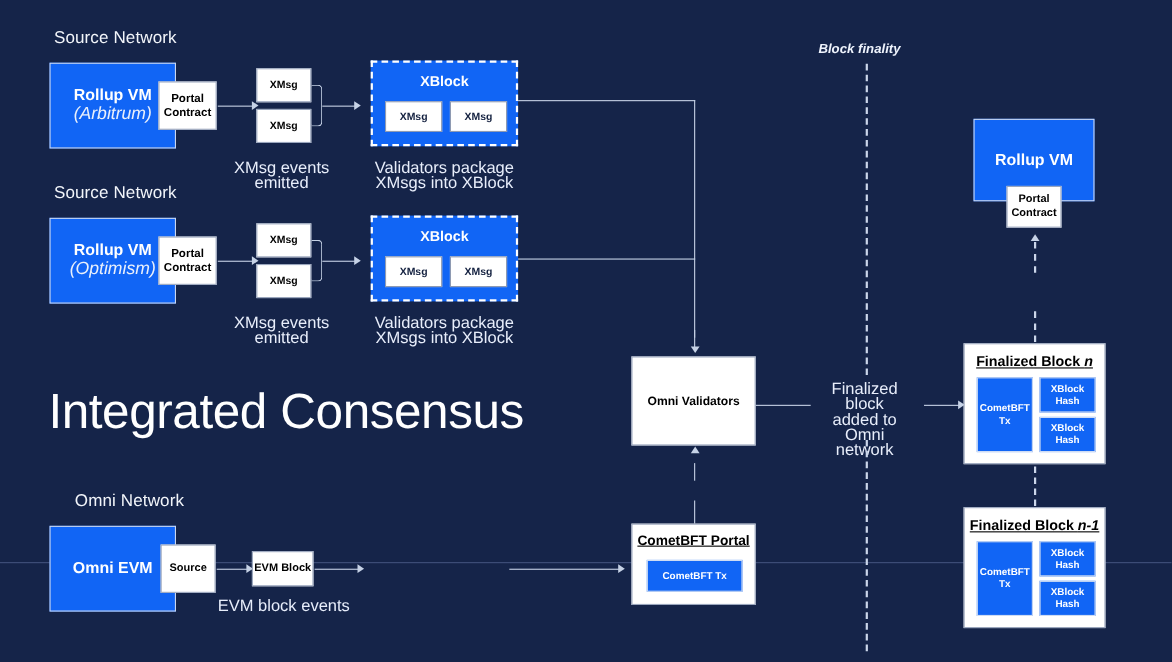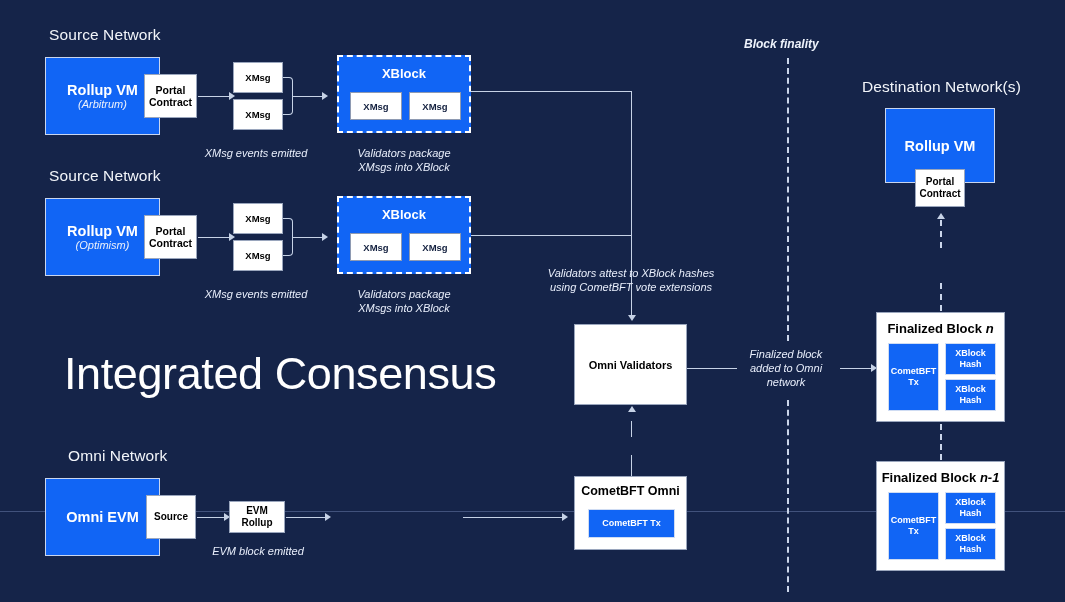--- a/index.html
+++ b/index.html
@@ -13,44 +13,43 @@
   }
   #stage{position:absolute;left:0;top:0;width:901px;height:602px;padding-left:33px;}
   .abs{position:absolute;box-sizing:border-box;}
 
   
   .net-label{
     font-size:15.5px;letter-spacing:.1px;color:#f2f5fa;font-weight:400;
     white-space:nowrap;
   }
   .caption{
-    font-size:11px;font-style:italic;color:#e8eefb;line-height:14px;
+    font-size:15px;color:#e8eefb;line-height:14px;
     text-align:center;white-space:pre-line;
   }
   .caption-b{
     font-size:12px;font-style:italic;font-weight:bold;color:#eef3fc;
     white-space:nowrap;
   }
   .big-title{
     font-size:45px;color:#ffffff;font-weight:400;letter-spacing:-0.4px;
     white-space:nowrap;
-    margin-left:20px;
   }
 
   
   .blue-box{
     background:#1165F5;border:1px solid #c9d6ef;
     display:flex;align-items:center;justify-content:center;
     flex-direction:column;
   }
   .blue-box .bx-title{
     color:#ffffff;font-weight:bold;font-size:14.5px;text-align:center;
   }
   .blue-box .bx-sub{
-    color:#eaf0fb;font-size:11px;font-style:italic;text-align:left;
+    color:#eaf0fb;font-size:16px;font-style:italic;text-align:left;
   }
   .white-box{
     background:#ffffff;border:1px solid #9aa6bd;
     display:flex;align-items:center;justify-content:center;
     color:#000000;font-weight:bold;text-align:center;
     line-height:12px;
   }
   .dashed-box{
     background:#1165F5;
     border:2px dashed #ffffff;
@@ -68,20 +67,21 @@
     background:#1165F5;border:1px solid #cfdcf3;color:#ffffff;
     font-size:9px;font-weight:bold;display:flex;align-items:center;
     justify-content:center;text-align:center;line-height:11px;
   }
   .fin-block{
     background:#ffffff;border:1px solid #9aa6bd;
   }
   .fin-title{
     color:#000;font-weight:bold;font-size:13px;text-align:center;
     margin-top:8px;
+    text-decoration:underline;
   }
   .fin-title i{font-style:italic;font-weight:bold;}
 
   
   .hline{background:#c6d2e6;height:1px;}
   .vline{background:#c6d2e6;width:1px;}
   .thin-hline{background:#41527c;height:1px;}
   .arrow-r{
     width:0;height:0;border-top:4px solid transparent;
     border-bottom:4px solid transparent;border-left:6px solid #c6d2e6;
@@ -166,72 +166,69 @@
     <div class="xb-title">XBlock</div>
     <div class="abs inner-white" style="left:11px;top:35px;width:52px;height:28px;">XMsg</div>
     <div class="abs inner-white" style="left:70px;top:35px;width:52px;height:28px;">XMsg</div>
   </div>
   <div class="abs caption" style="left:339px;top:287px;width:130px;">Validators package
 XMsgs into XBlock</div>
 
   <div class="abs hline" style="left:471px;top:91px;width:161px;"></div>
   <div class="abs hline" style="left:471px;top:235px;width:161px;"></div>
   <div class="abs vline" style="left:631px;top:91px;height:216px;"></div>
-  <div class="abs caption" style="left:533px;top:266px;width:196px;">Validators attest to XBlock hashes
-using CometBFT vote extensions</div>
   <div class="abs vline" style="left:631px;top:300px;height:18px;"></div>
   <div class="abs arrow-d" style="left:628px;top:315px;"></div>
 
   <div class="abs white-box" style="left:574px;top:324px;width:113px;height:81px;font-size:11px;">Omni Validators</div>
 
   <div class="abs hline" style="left:687px;top:368px;width:50px;"></div>
   <div class="abs caption" style="left:738px;top:347px;width:96px;">Finalized block
 added to Omni
 network</div>
   <div class="abs hline" style="left:840px;top:368px;width:32px;"></div>
   <div class="abs arrow-r" style="left:871px;top:364px;"></div>
 
   <div class="abs vline" style="left:631px;top:421px;height:16px;"></div>
   <div class="abs arrow-u" style="left:628px;top:406px;"></div>
   <div class="abs vline" style="left:631px;top:455px;height:21px;"></div>
 
   <div class="abs fin-block" style="left:574px;top:476px;width:113px;height:74px;">
-    <div class="fin-title" style="font-size:12.5px;margin-top:7px;">CometBFT Omni</div>
+    <div class="fin-title" style="font-size:12.5px;margin-top:7px;">CometBFT Portal</div>
     <div class="abs inner-blue" style="left:13px;top:32px;width:87px;height:29px;">CometBFT Tx</div>
   </div>
 
   <div class="abs net-label" style="left:49px;top:447px;margin-left:19px;">Omni Network</div>
 
   <div class="abs blue-box" style="left:45px;top:478px;width:115px;height:78px;">
     <div class="bx-title">Omni EVM</div>
   </div>
 
   <div class="abs white-box" style="left:146px;top:495px;width:50px;height:44px;font-size:10px;">Source</div>
 
   <div class="abs hline" style="left:197px;top:517px;width:28px;"></div>
   <div class="abs arrow-r" style="left:224px;top:513px;"></div>
 
-  <div class="abs white-box" style="left:229px;top:501px;width:56px;height:32px;font-size:10px;">EVM Rollup</div>
+  <div class="abs white-box" style="left:229px;top:501px;width:56px;height:32px;font-size:10px;">EVM Block</div>
 
   <div class="abs hline" style="left:286px;top:517px;width:40px;"></div>
   <div class="abs arrow-r" style="left:325px;top:513px;"></div>
 
-  <div class="abs caption" style="left:196px;top:544px;width:124px;">EVM block emitted</div>
+  <div class="abs caption" style="left:196px;top:544px;width:124px;">EVM block events</div>
 
 
   <div class="abs hline" style="left:463px;top:517px;width:100px;"></div>
   <div class="abs arrow-r" style="left:562px;top:513px;"></div>
 
   <div class="abs big-title" style="left:44px;top:348px;">Integrated Consensus</div>
 
   <div class="abs caption-b" style="left:744px;top:37px;">Block finality</div>
   <div class="abs vdash" style="left:787px;top:58px;height:283px;"></div>
   <div class="abs vdash" style="left:787px;top:400px;height:192px;"></div>
 
-  <div class="abs net-label" style="left:862px;top:78px;">Destination Network(s)</div>
 
   <div class="abs blue-box" style="left:885px;top:108px;width:110px;height:75px;">
     <div class="bx-title">Rollup VM</div>
   </div>
 
   <div class="abs white-box" style="left:915px;top:169px;width:50px;height:38px;font-size:10px;white-space:pre-line;line-height:12px;">Portal
 Contract</div>
 
   <div class="abs arrow-u" style="left:937px;top:213px;"></div>
   <div class="abs vdash" style="left:940px;top:220px;height:28px;"></div>

